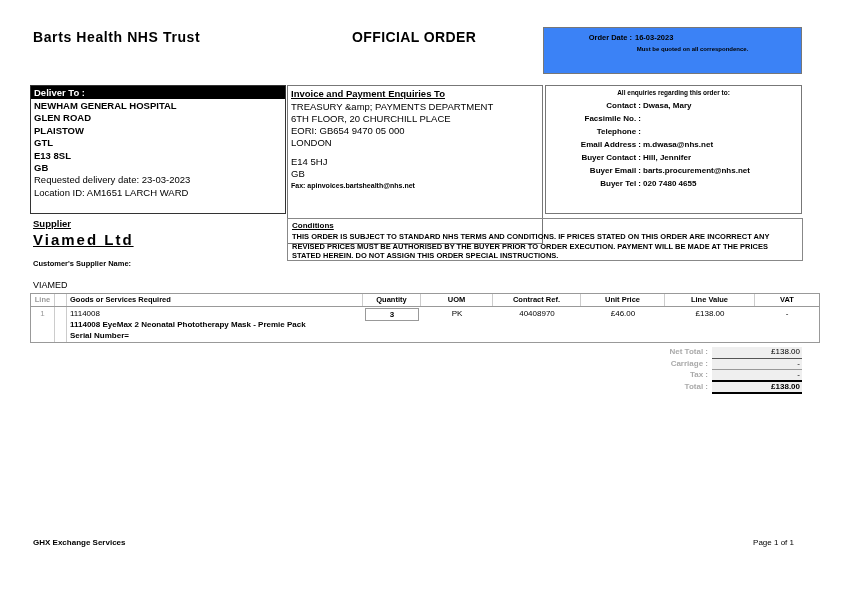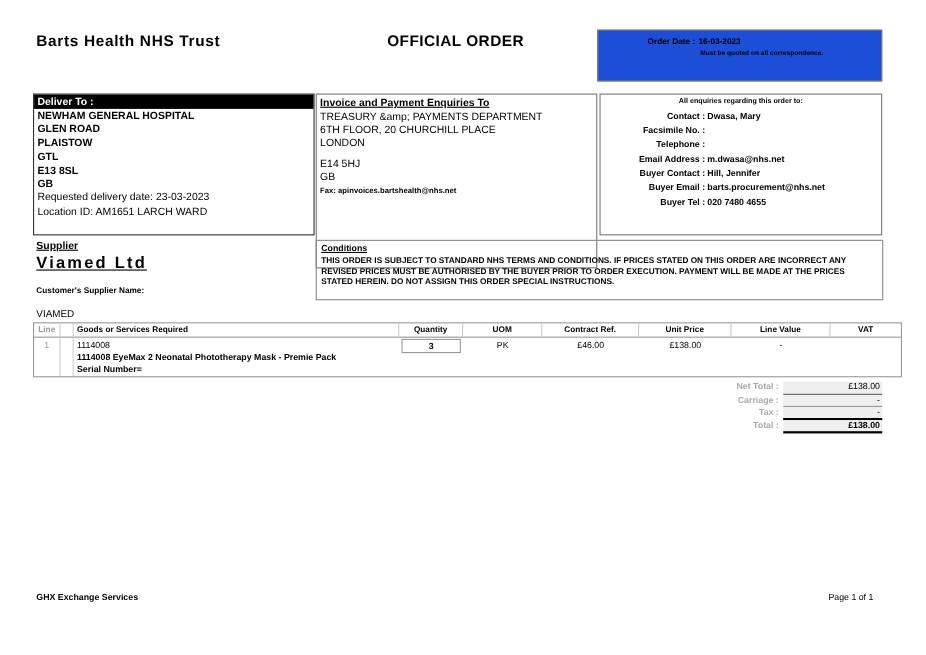--- a/index.html
+++ b/index.html
@@ -21,21 +21,21 @@
   .trust-name {
     position: absolute; left: 33px; top: 29px;
     font-size: 14px; font-weight: bold; letter-spacing: 0.6px;
   }
   .doc-title {
     position: absolute; left: 352px; top: 29px;
     font-size: 14px; font-weight: bold; letter-spacing: 0.4px;
   }
   .order-box {
     position: absolute; left: 543px; top: 27px; width: 259px; height: 47px;
-    border: 1px solid #777; background: #1d4ed8;
+    border: 1px solid #777; background: #3b82f6;
   }
   .order-box .row { display: grid; grid-template-columns: 88px 1fr; column-gap: 3px; }
   .order-box .lbl { text-align: right; font-size: 7.5px; font-weight: bold; }
   .order-box .val { text-align: left; font-size: 7.5px; font-weight: bold; }
   .order-box .row.date { margin-top: 5px; }
   .order-box .row.no { margin-top: 3px; align-items: baseline; }
   .order-box .val.orderno { font-size: 10.5px; letter-spacing: 1.6px; }
   .order-box .note {
     margin-top: 4px; padding-left: 40px;
     font-size: 6px; font-weight: bold; text-align: center;
@@ -85,21 +85,21 @@
     position: absolute; left: 33px; top: 259px;
     font-size: 7.5px; font-weight: bold;
   }
   .cust-supplier-name {
     position: absolute; left: 33px; top: 280px;
     font-size: 9px;
   }
 
   
   .conditions-box {
-    position: absolute; left: 287px; top: 218px; width: 516px; height: 55px;
+    position: absolute; left: 287px; top: 218px; width: 516px; height: 43px;
     border: 1px solid #888; padding: 2px 4px 0 4px;
   }
   .conditions-box .title { font-size: 8px; font-weight: bold; text-decoration: underline; margin-bottom: 2px; }
   .conditions-box .text { font-size: 7.5px; font-weight: bold; line-height: 9.6px; }
 
   
   .order-table {
     position: absolute; left: 30px; top: 293px; width: 790px;
     border: 1px solid #999;
   }
@@ -180,20 +180,21 @@
       <div>GB</div>
       <div class="plain">Requested delivery date: 23-03-2023</div>
       <div class="plain">Location ID: AM1651 LARCH WARD</div>
     </div>
   </div>
 
   <div class="invoice-box">
     <div class="title">Invoice and Payment Enquiries To</div>
     <div class="line">TREASURY &amp;amp; PAYMENTS DEPARTMENT</div>
     <div class="line">6TH FLOOR, 20 CHURCHILL PLACE</div>
+    <div class="line">EORI: GB654 9470 05 000</div>
     <div class="line">LONDON</div>
     <div class="gap"></div>
     <div class="line">E14 5HJ</div>
     <div class="line">GB</div>
     <div class="fax">Fax: apinvoices.bartshealth@nhs.net</div>
   </div>
 
   <div class="enquiries-box">
     <div class="title">All enquiries regarding this order to:</div>
     <div class="enq-row">
@@ -253,20 +254,21 @@
       <div class="c-spacer"></div>
       <div class="c-goods">
         <div>1114008</div>
         <div class="desc">1114008 EyeMax 2 Neonatal Phototherapy Mask - Premie Pack</div>
         <div class="serial">Serial Number=</div>
       </div>
       <div class="c-qty">
         <div class="qty-box">3</div>
       </div>
       <div class="c-val">PK</div>
+      <div class="c-val">40408970</div>
       <div class="c-val">£46.00</div>
       <div class="c-val">£138.00</div>
       <div class="c-val">-</div>
     </div>
   </div>
 
   <div class="totals">
     <div class="tot-row r0">
       <span class="lbl">Net Total :</span>
       <span class="val">£138.00</span>

